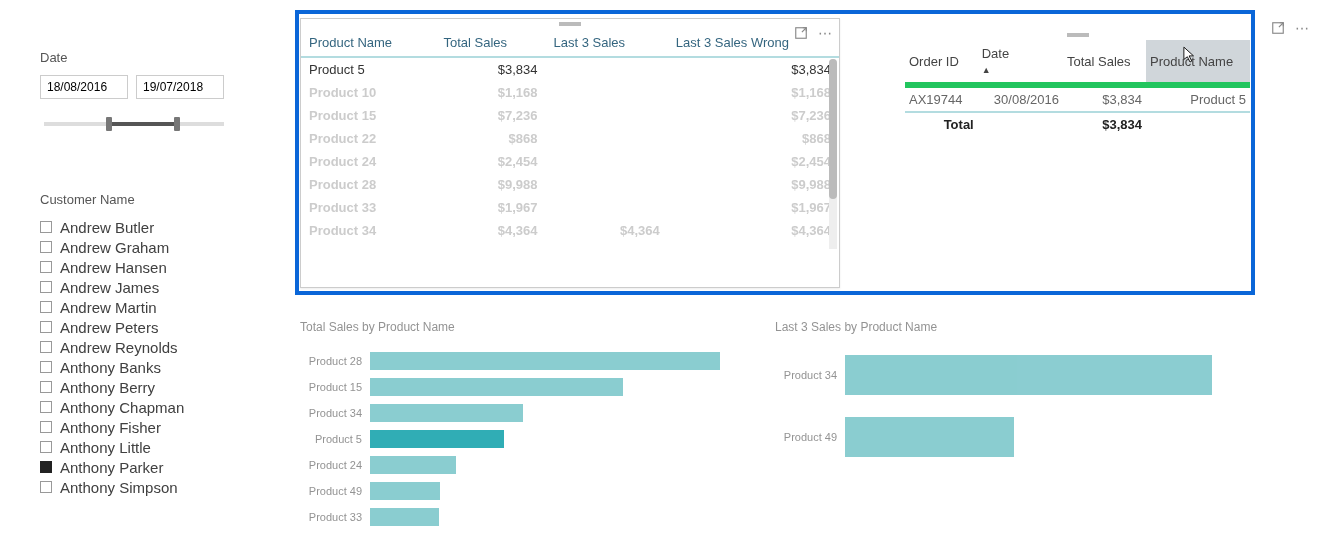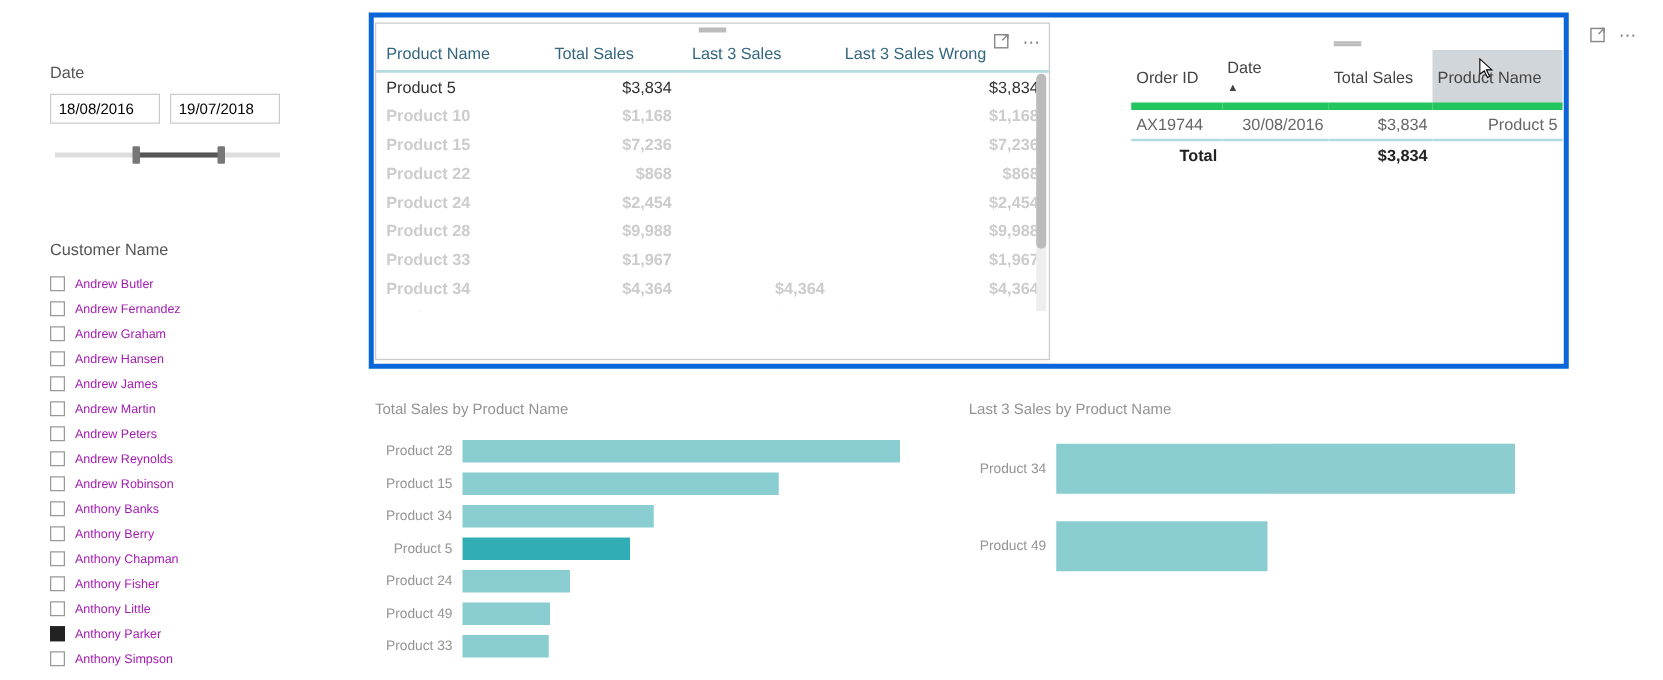--- a/index.html
+++ b/index.html
@@ -70,22 +70,22 @@
   .range-handle.a { left: 62px; }
   .range-handle.b { left: 130px; }
 
   .customer-section { margin-top: 55px; }
   .customer-list { margin-top: 4px; }
   .customer-item {
     display: flex;
     align-items: center;
     gap: 8px;
     height: 20px;
-    font-size: 10px;
-    color: #a21caf;
+    font-size: 15px;
+    color: #404040;
   }
   .checkbox {
     width: 12px; height: 12px;
     border: 1px solid #999;
     background: #fff;
   }
   .checkbox.checked {
     background: #222;
     border-color: #222;
   }
@@ -242,24 +242,20 @@
 
   <div class="customer-section">
     <div class="section-label">Customer Name</div>
     <div class="customer-list" id="customer-list">
         <div class="customer-item">
           <span class="checkbox"></span>
           <span>Andrew Butler</span>
         </div>
         <div class="customer-item">
           <span class="checkbox"></span>
-          <span>Andrew Fernandez</span>
-        </div>
-        <div class="customer-item">
-          <span class="checkbox"></span>
           <span>Andrew Graham</span>
         </div>
         <div class="customer-item">
           <span class="checkbox"></span>
           <span>Andrew Hansen</span>
         </div>
         <div class="customer-item">
           <span class="checkbox"></span>
           <span>Andrew James</span>
         </div>
@@ -267,24 +263,20 @@
           <span class="checkbox"></span>
           <span>Andrew Martin</span>
         </div>
         <div class="customer-item">
           <span class="checkbox"></span>
           <span>Andrew Peters</span>
         </div>
         <div class="customer-item">
           <span class="checkbox"></span>
           <span>Andrew Reynolds</span>
-        </div>
-        <div class="customer-item">
-          <span class="checkbox"></span>
-          <span>Andrew Robinson</span>
         </div>
         <div class="customer-item">
           <span class="checkbox"></span>
           <span>Anthony Banks</span>
         </div>
         <div class="customer-item">
           <span class="checkbox"></span>
           <span>Anthony Berry</span>
         </div>
         <div class="customer-item">

